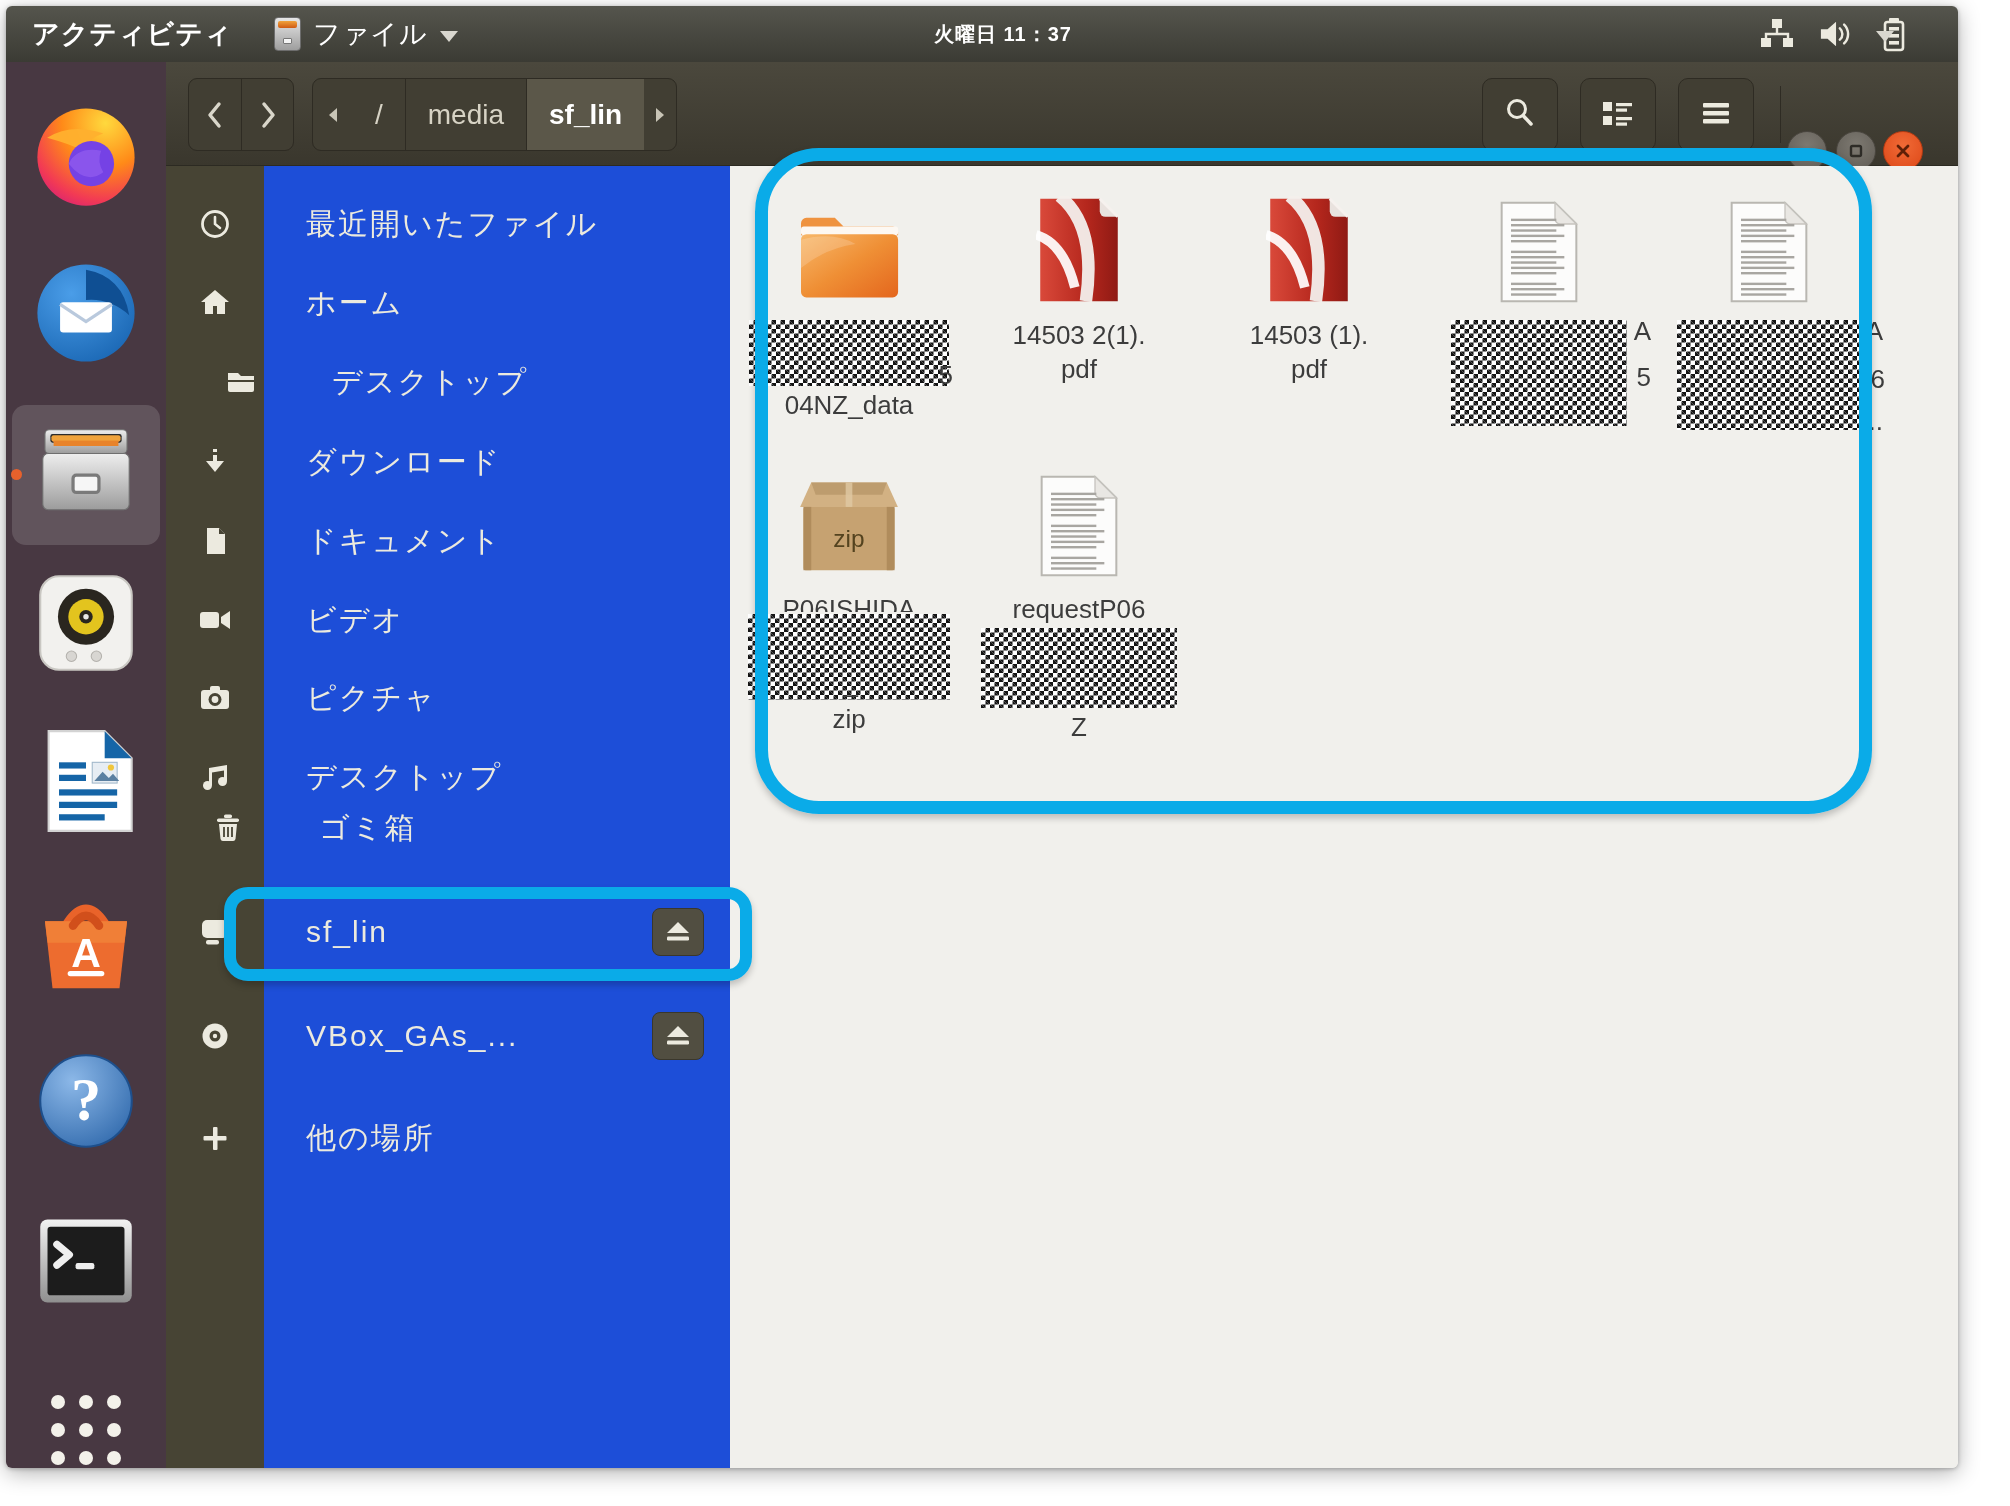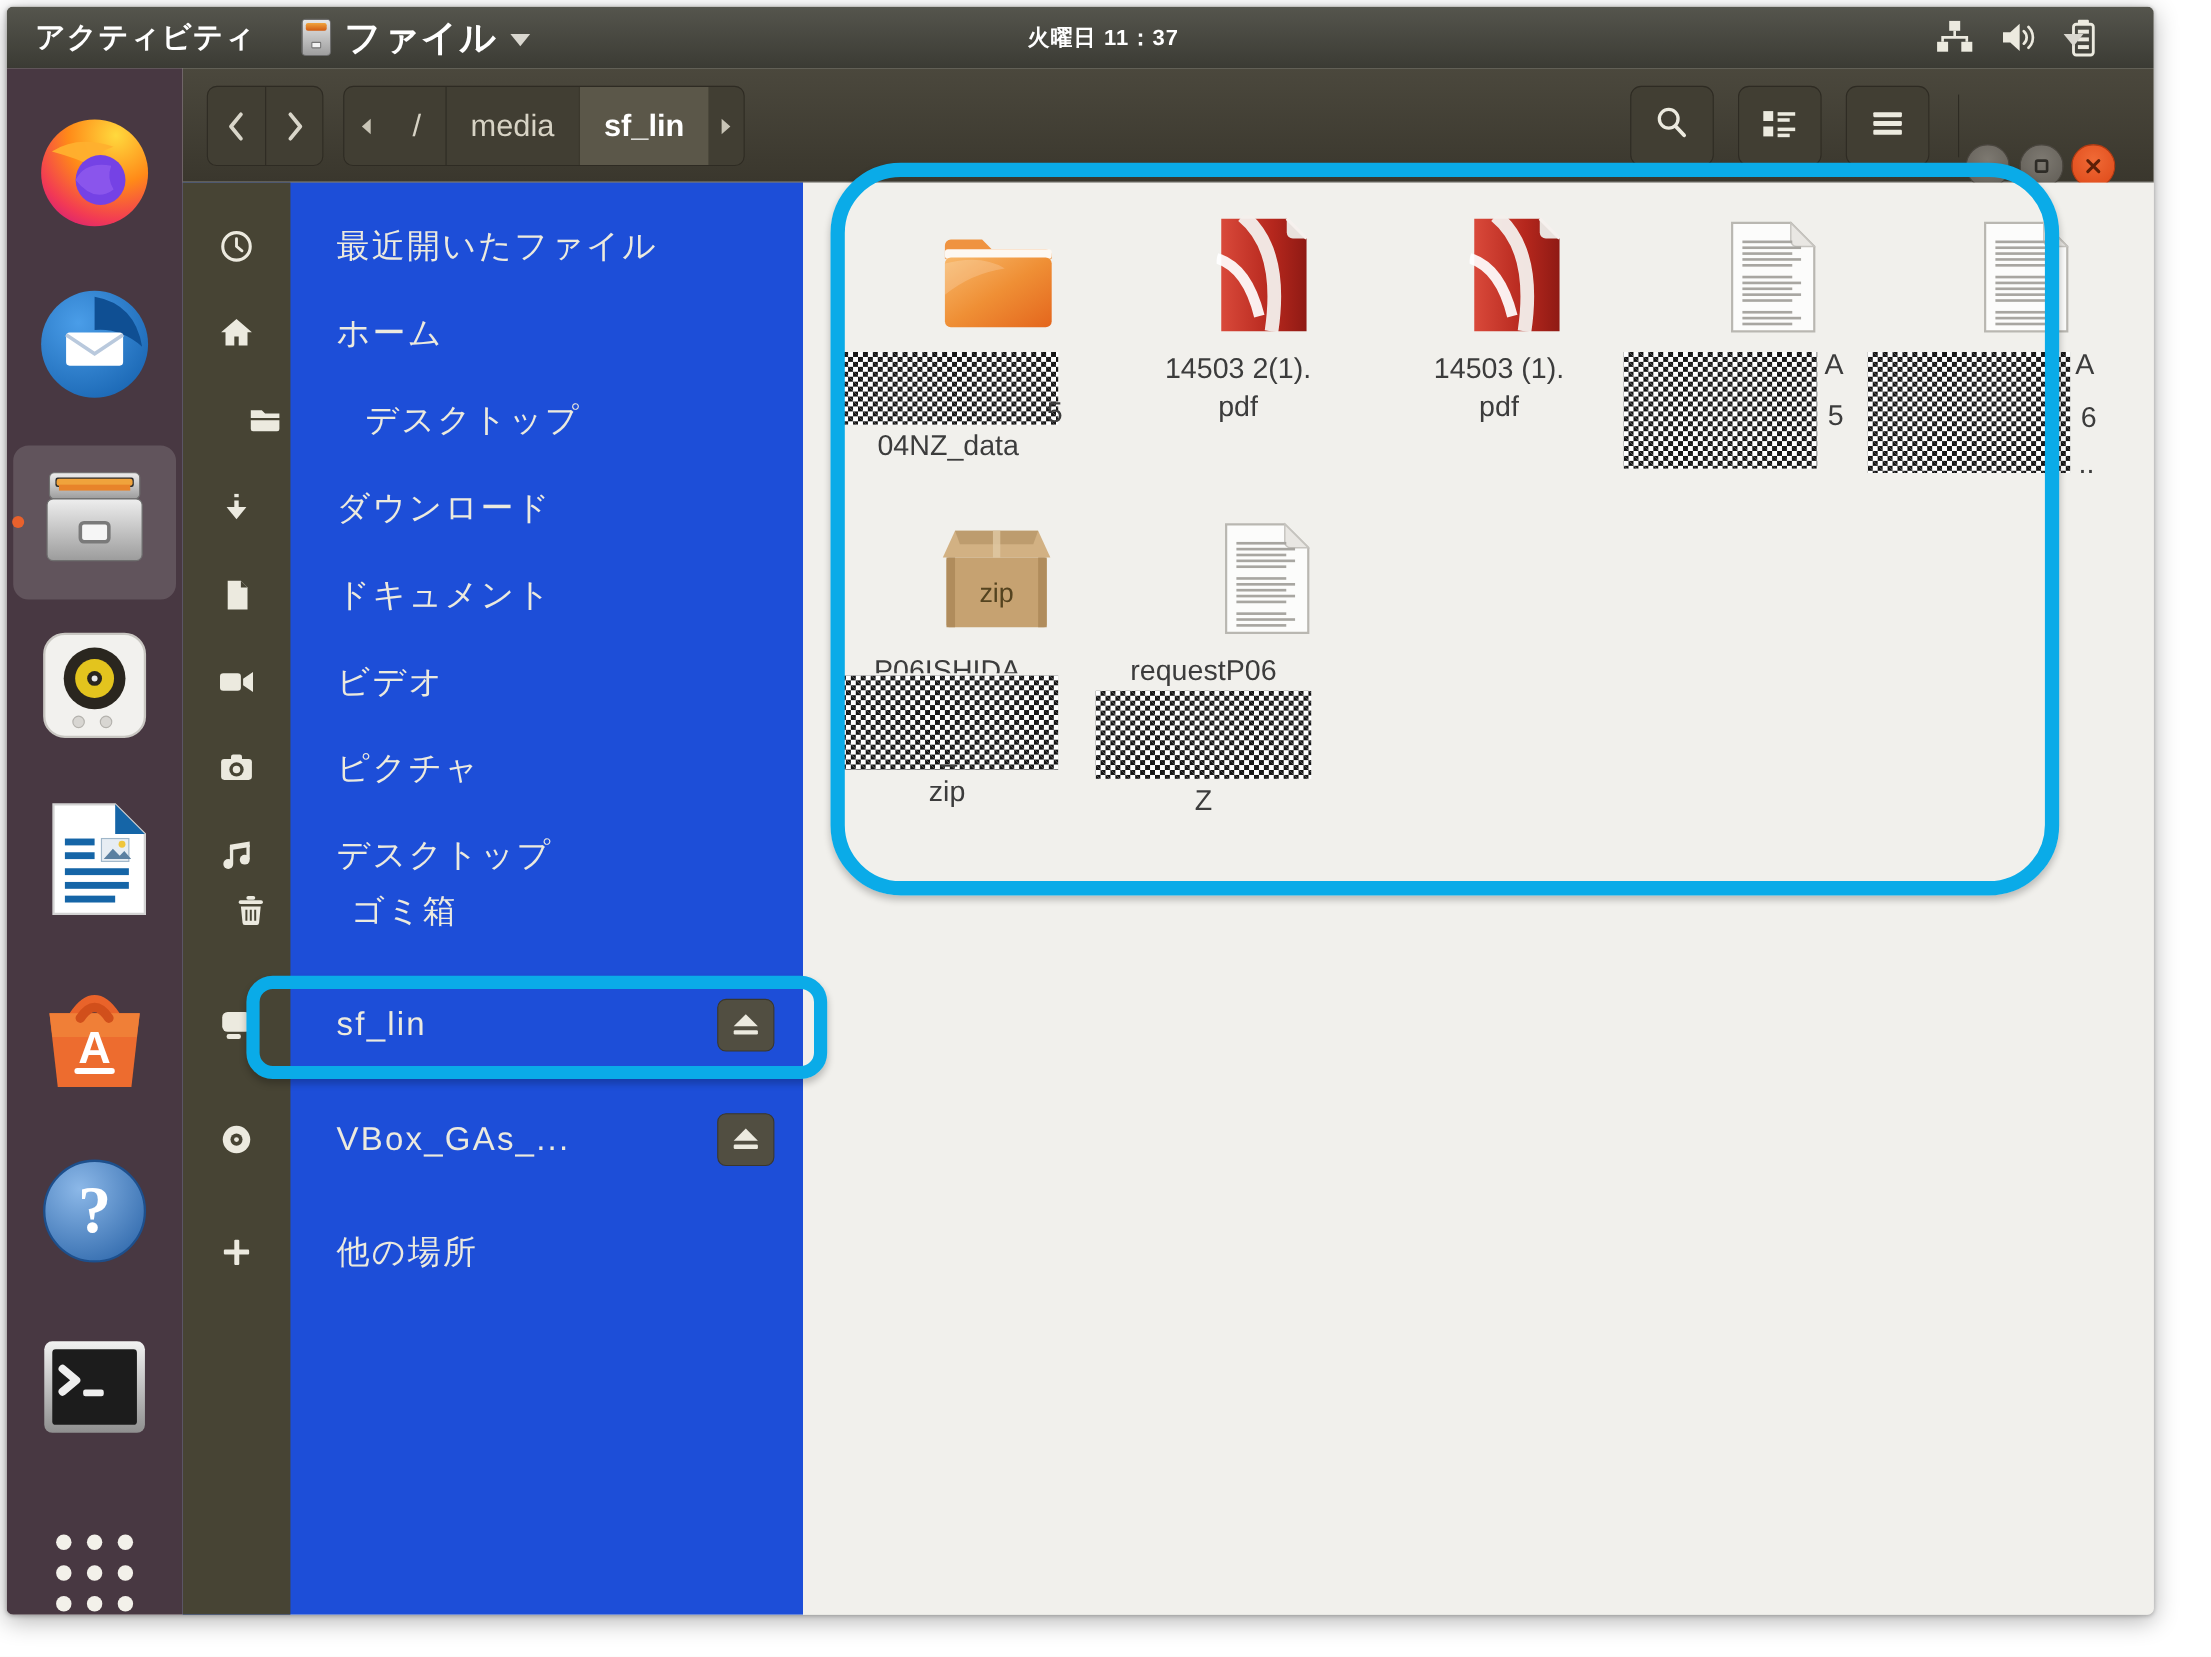--- a/index.html
+++ b/index.html
@@ -6,21 +6,21 @@
   html,body { width:2010px; height:1506px; background:#fff; font-family:"Liberation Sans", sans-serif; overflow:hidden; }
   #screen { position:absolute; left:6px; top:6px; width:1952px; height:1462px; border-radius:6px;
             overflow:hidden; box-shadow:0 5px 22px rgba(0,0,0,.30), 0 1px 4px rgba(0,0,0,.25); background:#f1f0ec; }
 
   
   #topbar { position:absolute; left:0; top:0; width:100%; height:56px;
             background:linear-gradient(#55554d,#3b3b34); color:#fff; z-index:30; }
   .tb-left { position:absolute; left:26px; top:0; height:56px; display:flex; align-items:center; gap:10px; }
   .tb-activities { font-size:27px; font-weight:700; letter-spacing:1px; }
   .tb-appmenu { position:absolute; left:268px; top:0; height:56px; display:flex; align-items:center; gap:12px; }
-  .tb-appname { font-size:33px; font-weight:700; letter-spacing:1px; }
+  .tb-appname { font-size:27px; font-weight:400; letter-spacing:1px; }
   .caret-down { width:0; height:0; border-left:9px solid transparent; border-right:9px solid transparent; border-top:11px solid #d9d7cf; margin-top:4px;}
   .mini-files-icon { width:27px; height:34px; background:linear-gradient(#e6e6e6,#9e9e9e); border-radius:4px; position:relative; border:1px solid #6d6d6d;}
   .mini-files-icon .stripe { position:absolute; left:3px; top:3px; right:3px; height:7px; background:linear-gradient(#f0a33c,#d05a12); border-radius:2px;}
   .mini-files-icon .slot { position:absolute; left:8px; bottom:6px; width:9px; height:6px; background:#f4f4f4; border:1px solid #777; border-radius:1px;}
   .tb-clock { position:absolute; left:0; right:0; top:0; height:56px; display:flex; align-items:center; justify-content:center;
               font-size:20px; font-weight:700; letter-spacing:1px;padding-left:42px; }
   .tb-tray { position:absolute; right:64px; top:0; height:56px; display:flex; align-items:center; gap:24px; }
   .tray-ico { width:36px; height:36px; display:flex; align-items:center; justify-content:center; }
 
   
@@ -54,21 +54,21 @@
   #sidebar { position:absolute; left:0; top:104px; width:564px; bottom:0; background:#1d4ed8; }
   #sidebar .icostrip { position:absolute; left:0; top:0; width:98px; height:100%; background:#474434; }
   .sb-row { position:absolute; left:0; width:100%; height:56px; display:flex; align-items:center; }
   .sb-ico { width:98px; display:flex; justify-content:center; }
   .sb-label { margin-left:42px; font-size:30px; color:#eceade; letter-spacing:2px; white-space:nowrap; }
   .sb-eject { position:absolute; right:26px; top:50%; transform:translateY(-50%); width:52px; height:48px;
               background:#514e41; border:1px solid #3a372c; border-radius:8px; display:flex; align-items:center; justify-content:center; }
 
   
   #content { position:absolute; left:564px; top:104px; right:0; bottom:0; background:#f1f0ec; }
-  .file-item { position:absolute; width:226px; display:flex; flex-direction:column; align-items:flex-end; }
+  .file-item { position:absolute; width:226px; display:flex; flex-direction:column; align-items:center; }
   .file-iconbox { height:122px; display:flex; align-items:flex-end; justify-content:center; }
   .file-label { margin-top:14px; display:flex; flex-direction:column; align-items:center; font-size:26px; color:#3c3c3c; line-height:34px; }
   .lbl-line { text-align:center; white-space:nowrap; }
   .lbl-clip { height:20px; overflow:hidden; }
   .censor-wrap { position:relative; margin:2px 0; }
   .censor { background-color:#fff;
      background-image:
        linear-gradient(45deg,#141414 25%,transparent 25%,transparent 75%,#141414 75%),
        linear-gradient(45deg,#141414 25%,#ffffff 25%,#ffffff 75%,#141414 75%);
      background-position:0 0, 4.5px 4.5px; background-size:9px 9px; }

